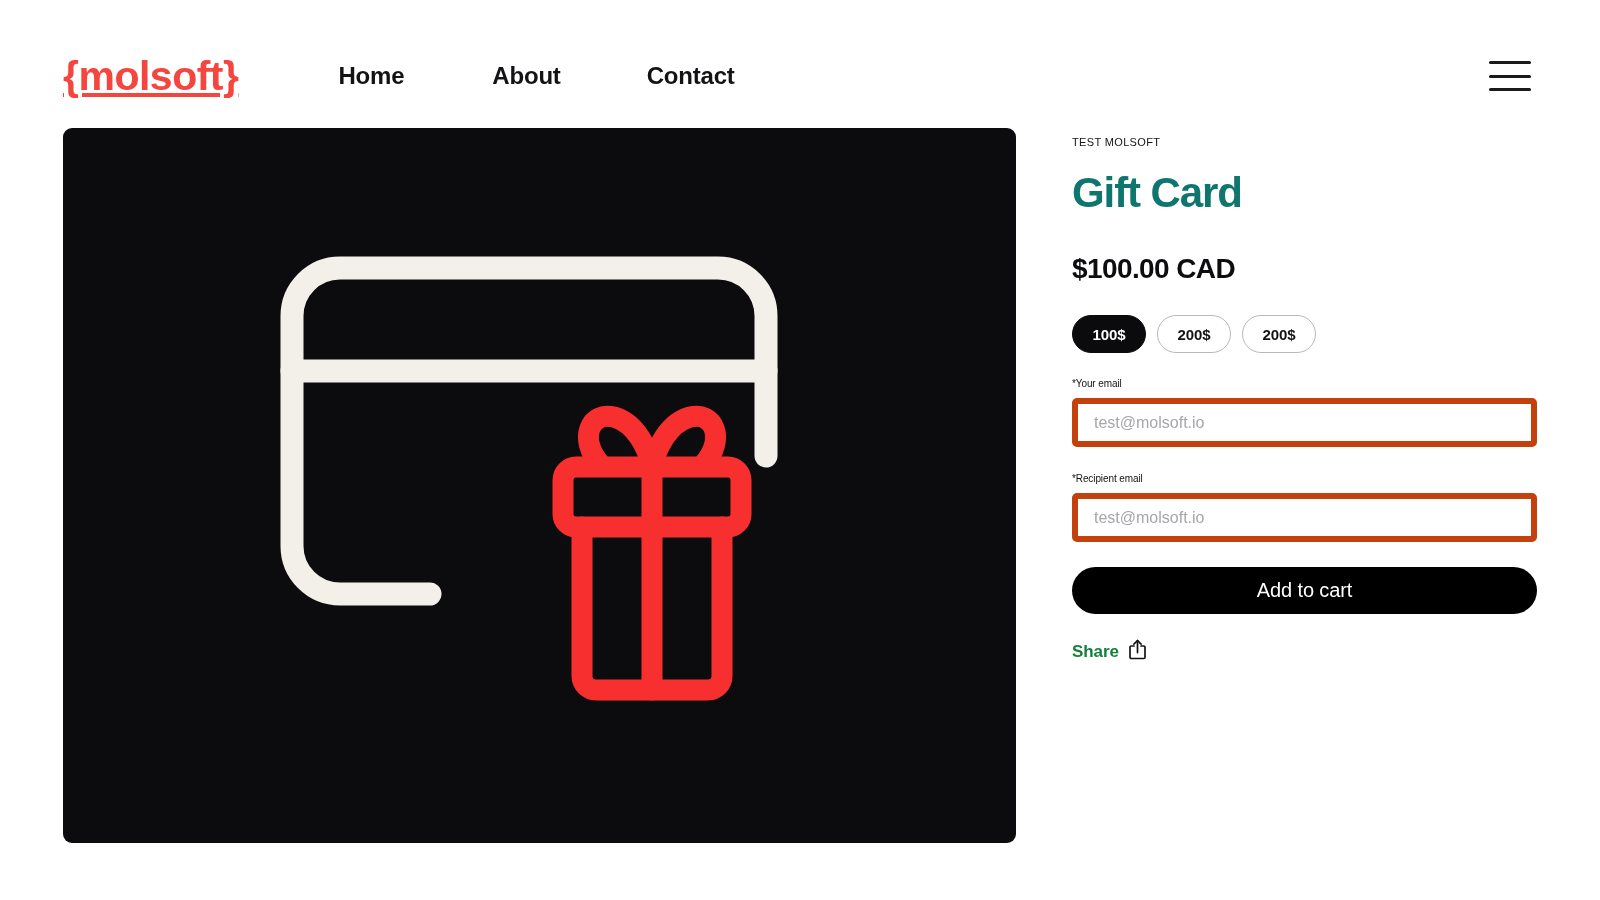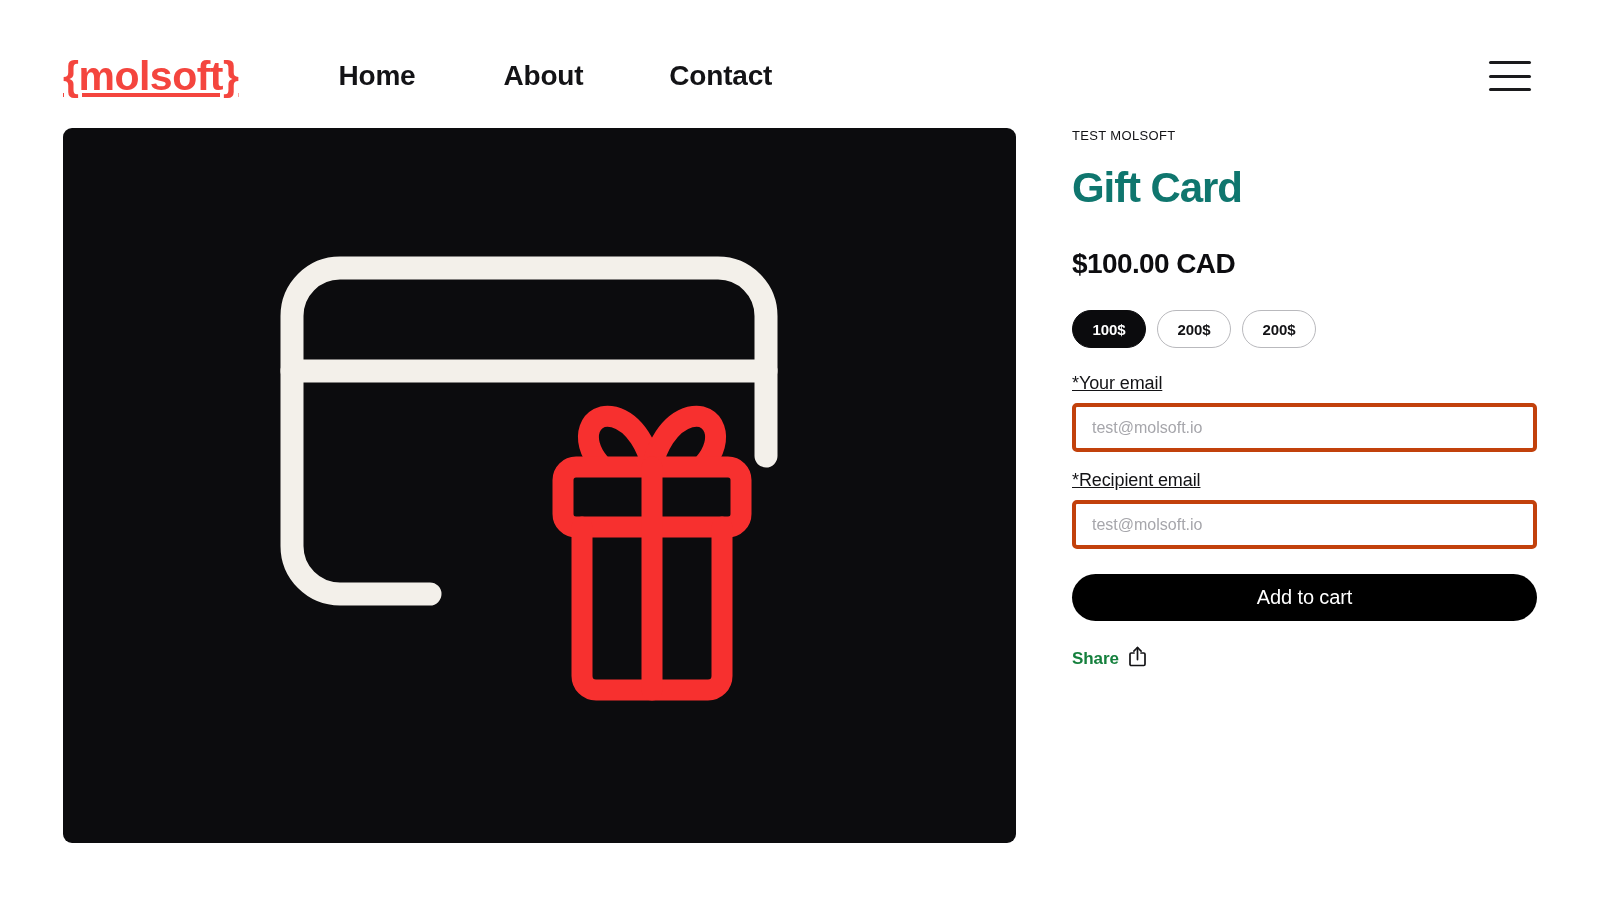--- a/index.html
+++ b/index.html
@@ -43,21 +43,21 @@
     user-select: none;
   }
 
   .nav {
     display: flex;
     align-items: center;
     margin-left: 100px;
     gap: 0;
   }
   .nav-item {
-    font-size: 28px;
+    font-size: 24px;
     font-weight: 700;
     color: #131316;
     text-decoration: none;
     letter-spacing: -0.2px;
     white-space: nowrap;
   }
   .nav-item + .nav-item { margin-left: 86px; text-align: center; }
   .nav-item:nth-child(2) { margin-left: 88px; }
 
   .header-spacer { flex: 1; }
@@ -116,25 +116,25 @@
 
   
   .info {
     position: absolute;
     left: 1072px;
     top: 0;
     width: 480px;
   }
 
   .vendor {
-    font-size: 13px;
+    font-size: 11px;
     font-weight: 400;
     letter-spacing: 0.35px;
     color: #131316;
-    margin-top: 0px;
+    margin-top: 8px;
   }
 
   .product-title {
     font-size: 42px;
     font-weight: 700;
     letter-spacing: -1.1px;
     line-height: 1.1;
     margin-top: 22px;
     color: #0f766e;
   }
@@ -169,36 +169,35 @@
     justify-content: center;
     cursor: pointer;
   }
   .variant.selected {
     background: #0b0b0d;
     color: #ffffff;
     border-color: #0b0b0d;
   }
 
   .field-group { margin-top: 25px; }
-  .field-group.second { margin-top: 18px; }
+  .field-group.second { margin-top: 26px; }
 
   .field-label {
-    font-size: 18px;
+    font-size: 10px;
     font-weight: 400;
     color: #131316;
     letter-spacing: -0.1px;
     margin-bottom: 9px;
     display: block;
-    text-decoration: underline;
   }
 
   .text-input {
     width: 465px;
     height: 49px;
-    border: 4px solid #c2410c;
+    border: 6px solid #c2410c;
     border-radius: 5px;
     background: #ffffff;
     padding: 0 16px;
     font-size: 16px;
     font-family: "Liberation Sans", sans-serif;
     color: #131316;
     outline: none;
   }
   .text-input::placeholder { color: #a6a6ab; }
 

